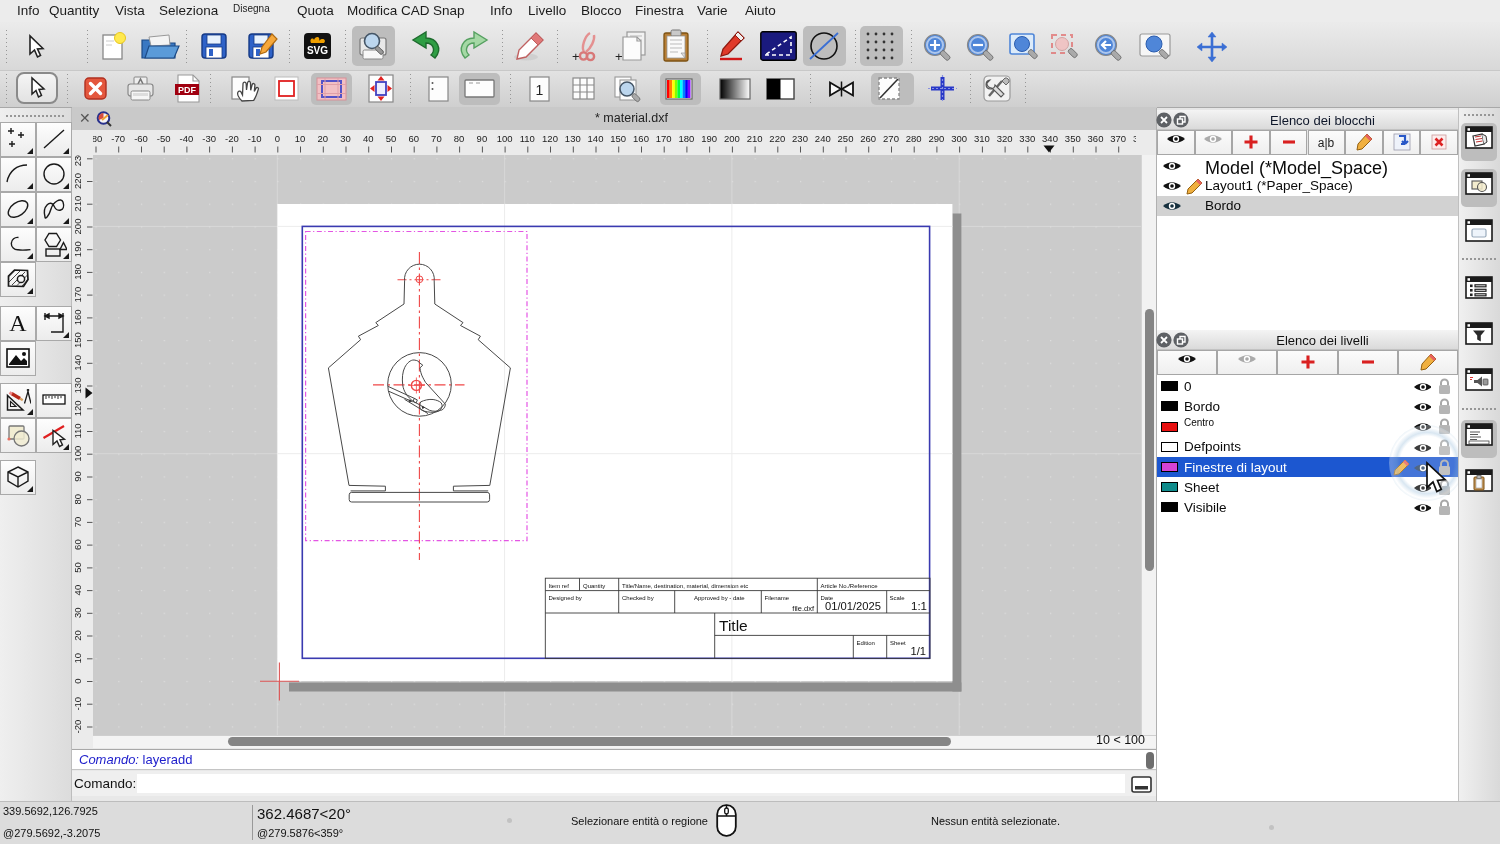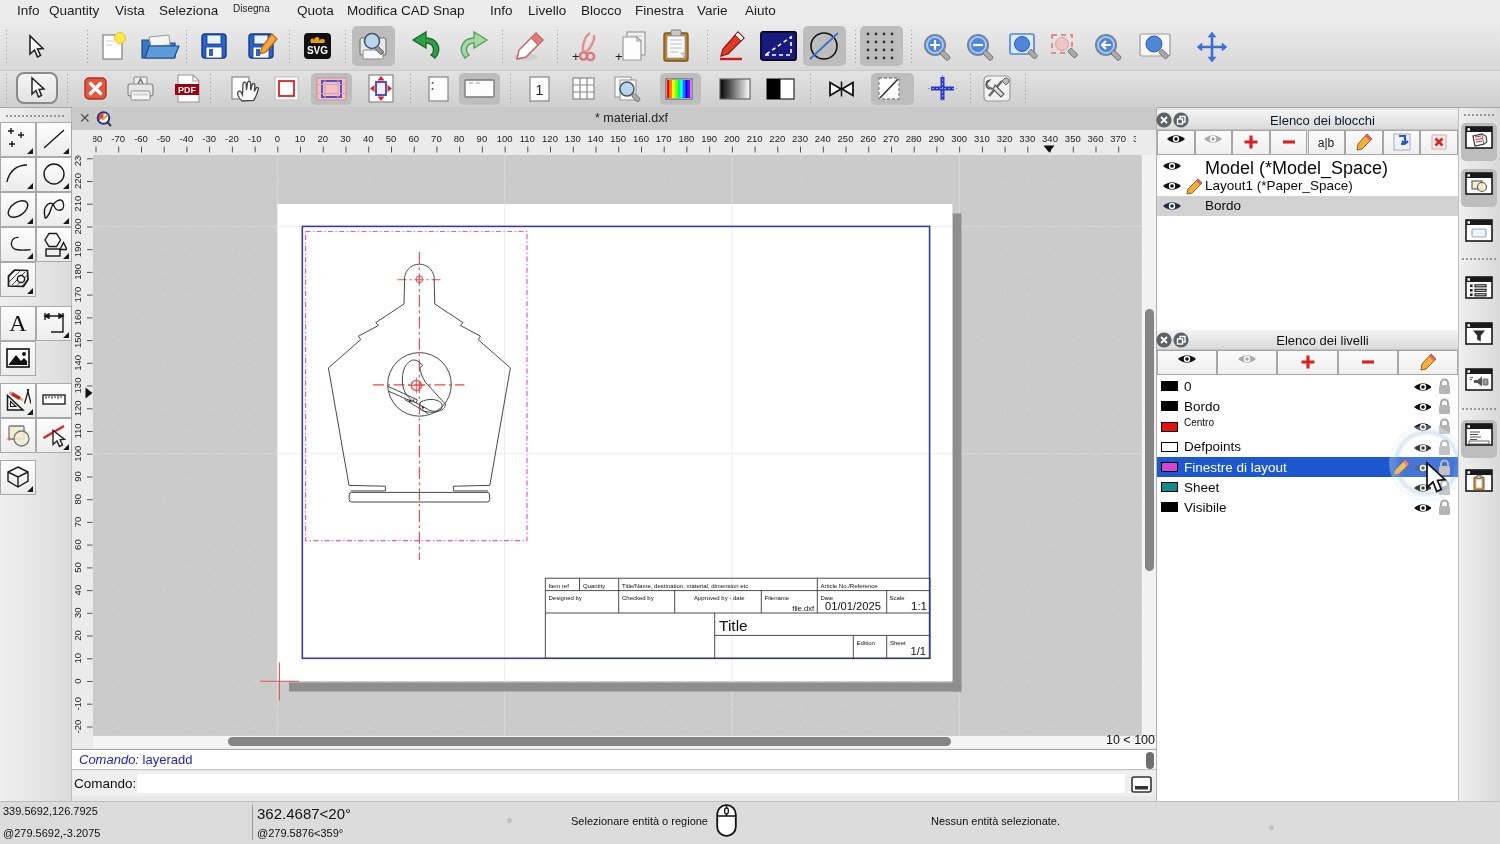--- a/index.html
+++ b/index.html
@@ -635,21 +635,21 @@
       <text x="719" y="631" font-size="15.5" text-anchor="start">Title</text>
       <text x="856.5" y="644.5" font-size="6" text-anchor="start">Edition</text>
       <text x="890" y="644.5" font-size="6" text-anchor="start">Sheet</text>
       <text x="926" y="655" font-size="11.2" text-anchor="end">1/1</text>
     </g>
   </svg>
 <div class="ab" style="left:1141px;top:155px;width:16px;height:580px;background:#f2f2f2;border-left:1px solid #d4d4d4"></div>
 <div class="ab" style="left:1145px;top:309px;width:9px;height:262px;background:#858585;border-radius:4.5px"></div>
 <div class="ab" style="left:93px;top:735px;width:1064px;height:13px;background:#f4f4f4;border-top:1px solid #cfcfcf"></div>
 <div class="ab" style="left:228px;top:737px;width:723px;height:9px;background:#858585;border-radius:4.5px"></div>
-<div class="ab" style="left:1096px;top:733px;width:59px;height:14px;font-size:12.5px;color:#111;text-align:right">10 &lt; 100</div>
+<div class="ab" style="left:1096px;top:733px;width:59px;height:14px;font-size:12.5px;color:#111;text-align:left">10 &lt; 100</div>
 <div class="ab" style="left:72px;top:749px;width:1085px;height:21px;background:#fff;border-top:1px solid #a8a8a8;border-bottom:1px solid #c4c4c4"></div>
 <div class="ab" style="left:79px;top:752px;font-size:13px;color:#2121cc"><i>Comando:</i> layeradd</div>
 <div class="ab" style="left:1146px;top:752px;width:8px;height:17px;background:#6e6e6e;border-radius:4px"></div>
 <div class="ab" style="left:72px;top:771px;width:1085px;height:25px;background:#efefef"></div>
 <div class="ab" style="left:137px;top:774px;width:988px;height:19px;background:#fff"></div>
 <div class="ab" style="left:74px;top:776px;font-size:13.5px;color:#111">Comando:</div>
 <svg class="ab" style="left:1131px;top:776px" width="21" height="17" viewBox="0 0 21 17">
     <rect x="1" y="1" width="19" height="15" rx="2" fill="#fff" stroke="#333" stroke-width="1.6"></rect>
     <rect x="4" y="10" width="13" height="3.5" fill="#333"></rect>
   </svg>

